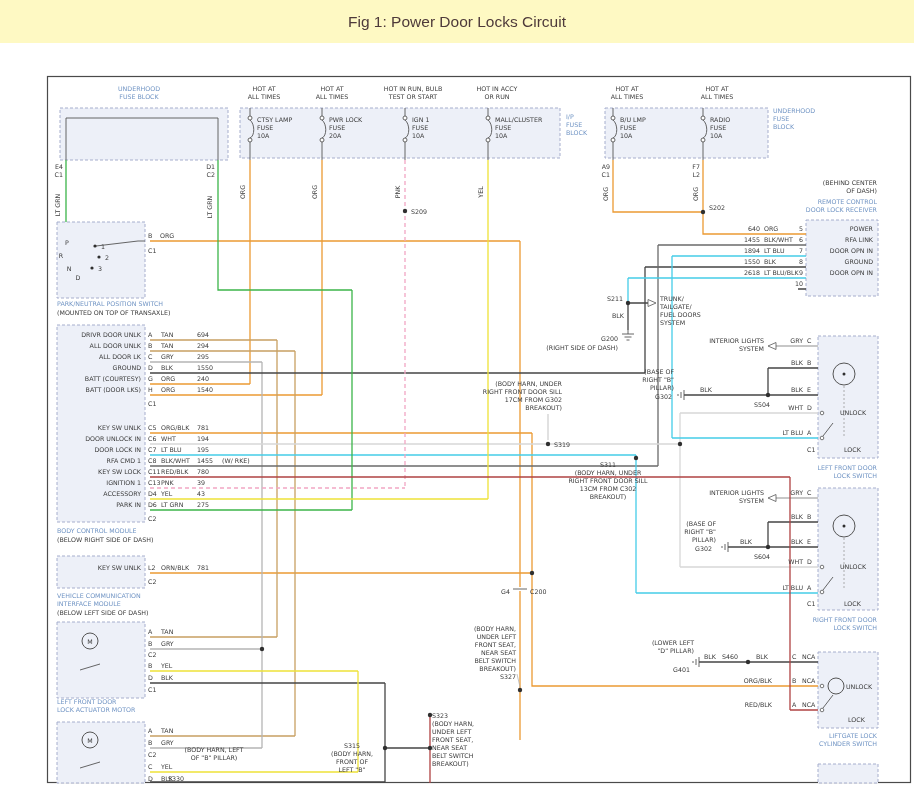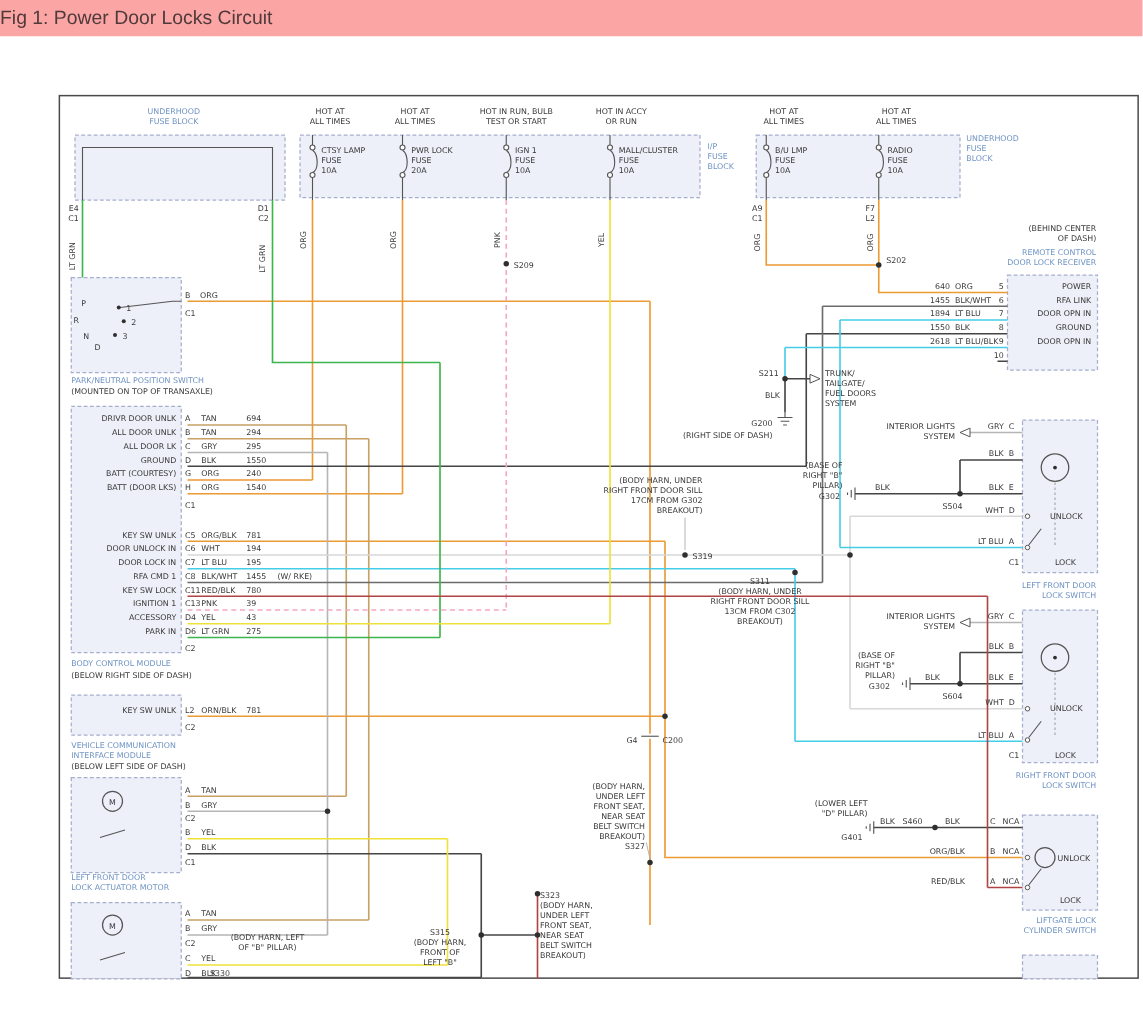--- a/index.html
+++ b/index.html
@@ -1,17 +1,17 @@
 <!DOCTYPE html>
 <html><head>
 <meta charset="utf-8">
 <style>
   html,body{margin:0;padding:0}
   body{width:914px;height:808px;position:relative;background:#ffffff;font-family:"DejaVu Sans",sans-serif;overflow:hidden}
-  .hdr{position:absolute;top:0;left:0;width:914px;height:29px;background:#fca5a5;display:flex;align-items:center;justify-content:flex-start}
+  .hdr{position:absolute;top:0;left:0;width:914px;height:43px;background:#fef9c3;display:flex;align-items:center;justify-content:center}
   .hdr h1{margin:0;font-family:"Liberation Sans",sans-serif;font-size:15.5px;font-weight:400;color:#4e3a3a}
   svg{position:absolute;top:0;left:0}
   text{font-family:"DejaVu Sans",sans-serif;font-size:6.3px;fill:#3a3a3a}
   .tb{fill:#7094c4}
   .am{text-anchor:middle}
   .ae{text-anchor:end}
   .box{fill:#edf0f8;stroke:#a6aecd;stroke-width:1;stroke-dasharray:3,2}
   .frame{fill:#ffffff;stroke:#4a4a4a;stroke-width:1.2}
   .w{fill:none;stroke-width:1.3}
   .org{stroke:#ec9a33}.tan{stroke:#c8a063}.gry{stroke:#b5b5b5}.blk{stroke:#454545}

